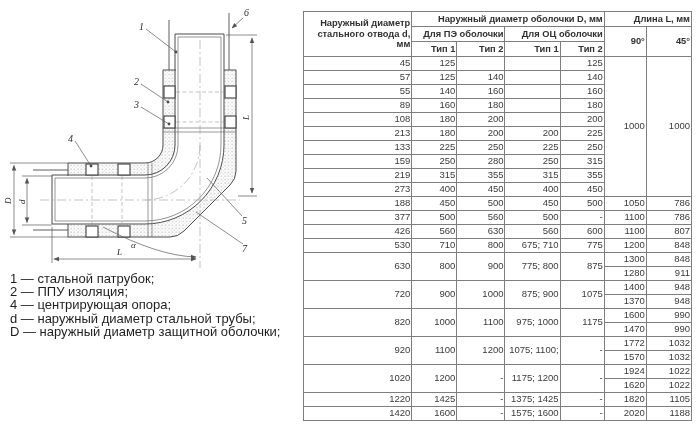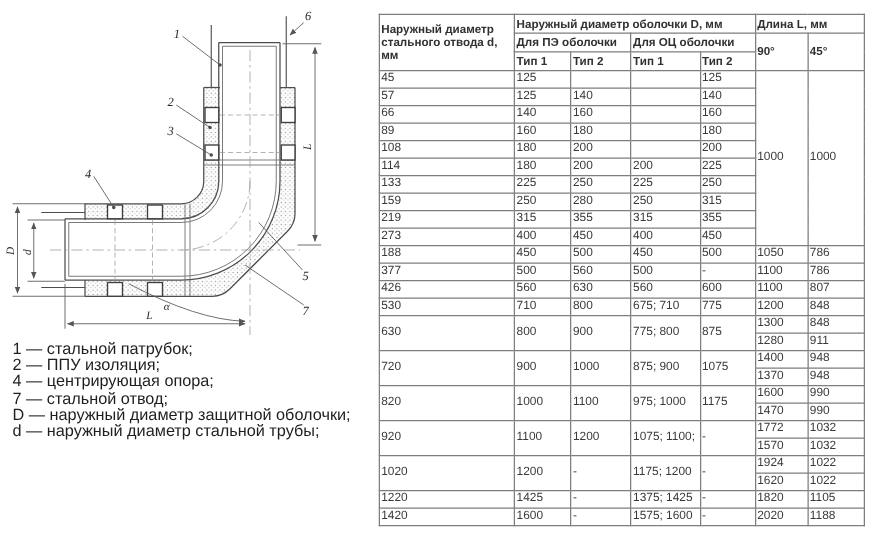--- a/index.html
+++ b/index.html
@@ -4,21 +4,21 @@
 <style>
   html,body{margin:0;padding:0;background:#ffffff;}
   .page{position:relative;width:700px;height:432px;background:#ffffff;overflow:hidden;
         font-family:"Liberation Sans",sans-serif;}
   .diagram-svg{position:absolute;left:0;top:0;}
   .legend{position:absolute;left:10px;top:272px;width:295px;
           font-size:13px;line-height:13.2px;color:#1f1f1f;}
   .legend-line{white-space:nowrap;}
   table.spec{position:absolute;left:303px;top:11px;width:389px;
              border-collapse:collapse;table-layout:fixed;
-             font-size:9.5px;color:#3a3a3a;text-align:left;
+             font-size:9.5px;color:#3a3a3a;text-align:right;
              border:1.4px solid #5f5f5f;}
   table.spec th,table.spec td{border:1px solid #7e7e7e;padding:0 1px;
              height:13px;line-height:1.12;vertical-align:middle;overflow:hidden;}
   table.spec thead th{font-weight:bold;color:#303030;font-size:9.3px;height:14px;}
 </style>
 </head>
 <body>
 
 <div class="page">
 
@@ -137,23 +137,22 @@
       <text transform="translate(11,204) rotate(-90)" font-size="9">D</text>
       <text transform="translate(25,204) rotate(-90)" font-size="9">d</text>
       <text x="131" y="248" font-size="9">α</text>
     </g>
   </svg>
 
   <div class="legend">
       <div class="legend-line">1 — стальной патрубок;</div>
       <div class="legend-line">2 — ППУ изоляция;</div>
       <div class="legend-line">4 — центрирующая опора;</div>
-      <div class="legend-line">7 — стальной отвод;</div>
+      <div class="legend-line">d — наружный диаметр стальной трубы;</div>
       <div class="legend-line">D — наружный диаметр защитной оболочки;</div>
-      <div class="legend-line">d — наружный диаметр стальной трубы;</div>
     </div>
 
   <table class="spec">
     <colgroup>
       <col style="width:108px">
         <col style="width:45px">
         <col style="width:48px">
       <col style="width:55px">
         <col style="width:44px">
         <col style="width:42px">
@@ -189,42 +188,42 @@
           <td rowspan="10">1000</td>
         </tr>
         <tr>
           <td>57</td>
           <td>125</td>
           <td>140</td>
           <td></td>
           <td>140</td>
         </tr>
         <tr>
-          <td>66</td>
+          <td>55</td>
           <td>140</td>
           <td>160</td>
           <td></td>
           <td>160</td>
         </tr>
         <tr>
           <td>89</td>
           <td>160</td>
           <td>180</td>
           <td></td>
           <td>180</td>
         </tr>
         <tr>
           <td>108</td>
           <td>180</td>
           <td>200</td>
           <td></td>
           <td>200</td>
         </tr>
         <tr>
-          <td>114</td>
+          <td>213</td>
           <td>180</td>
           <td>200</td>
           <td>200</td>
           <td>225</td>
         </tr>
         <tr>
           <td>133</td>
           <td>225</td>
           <td>250</td>
           <td>225</td>

